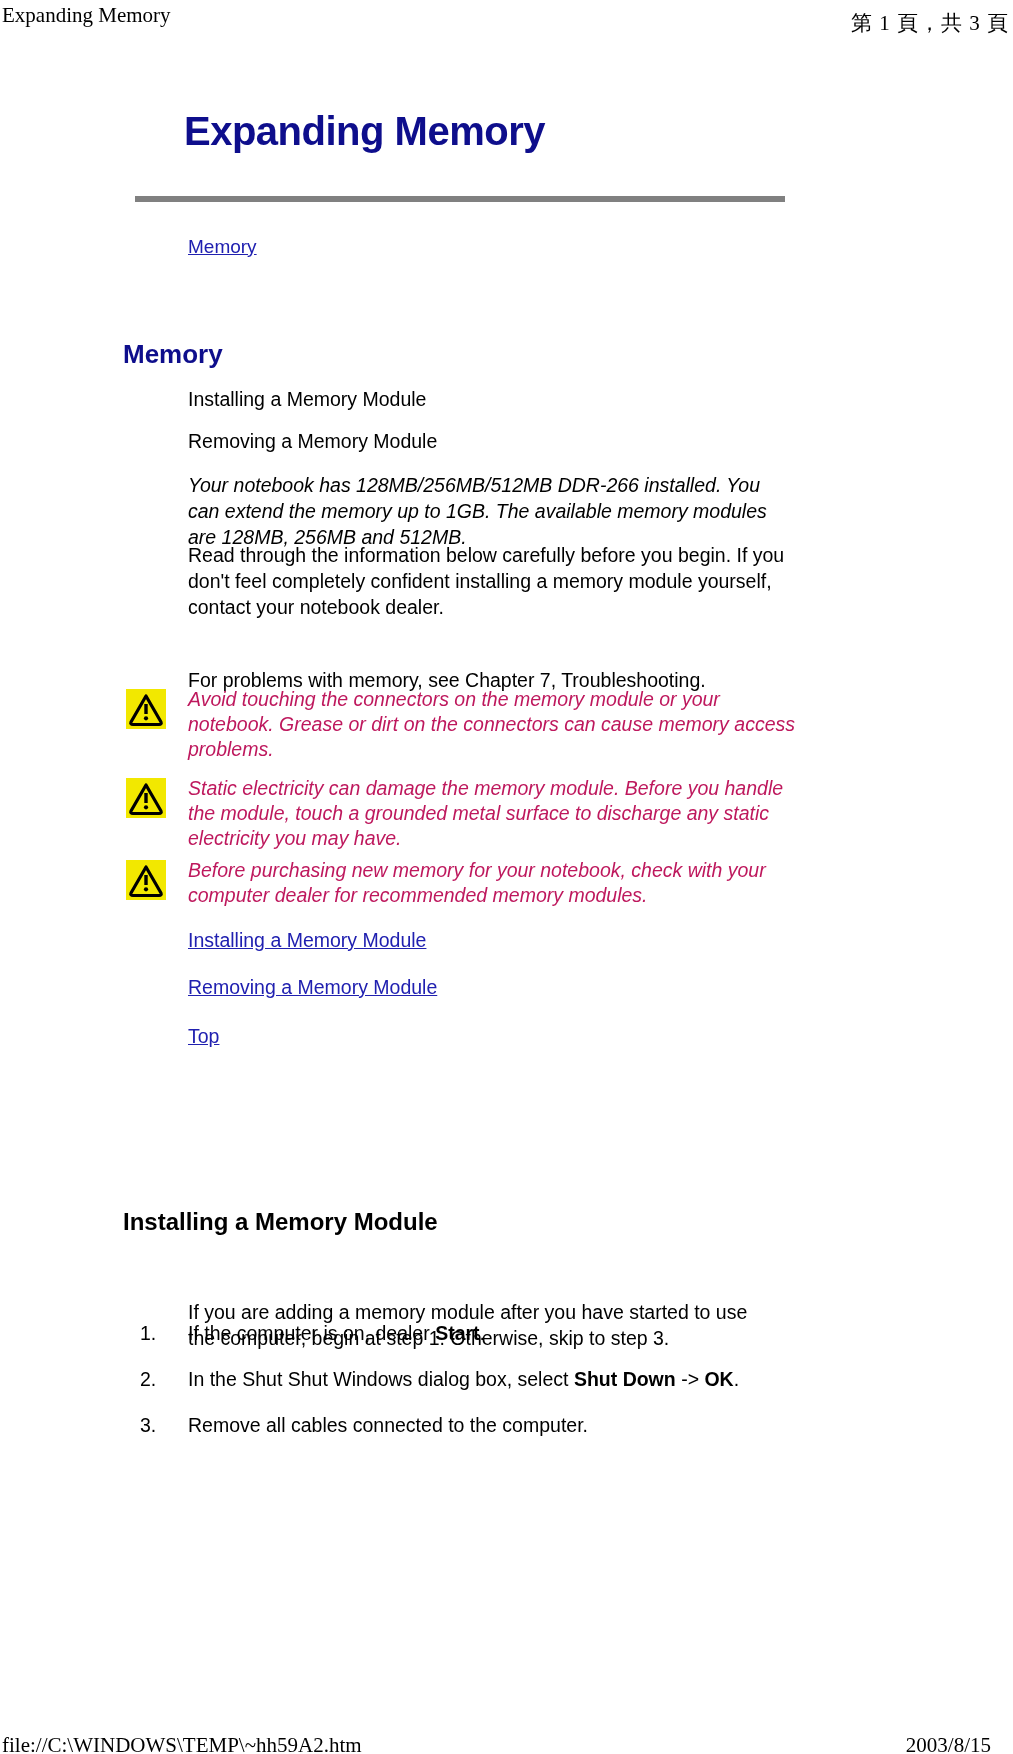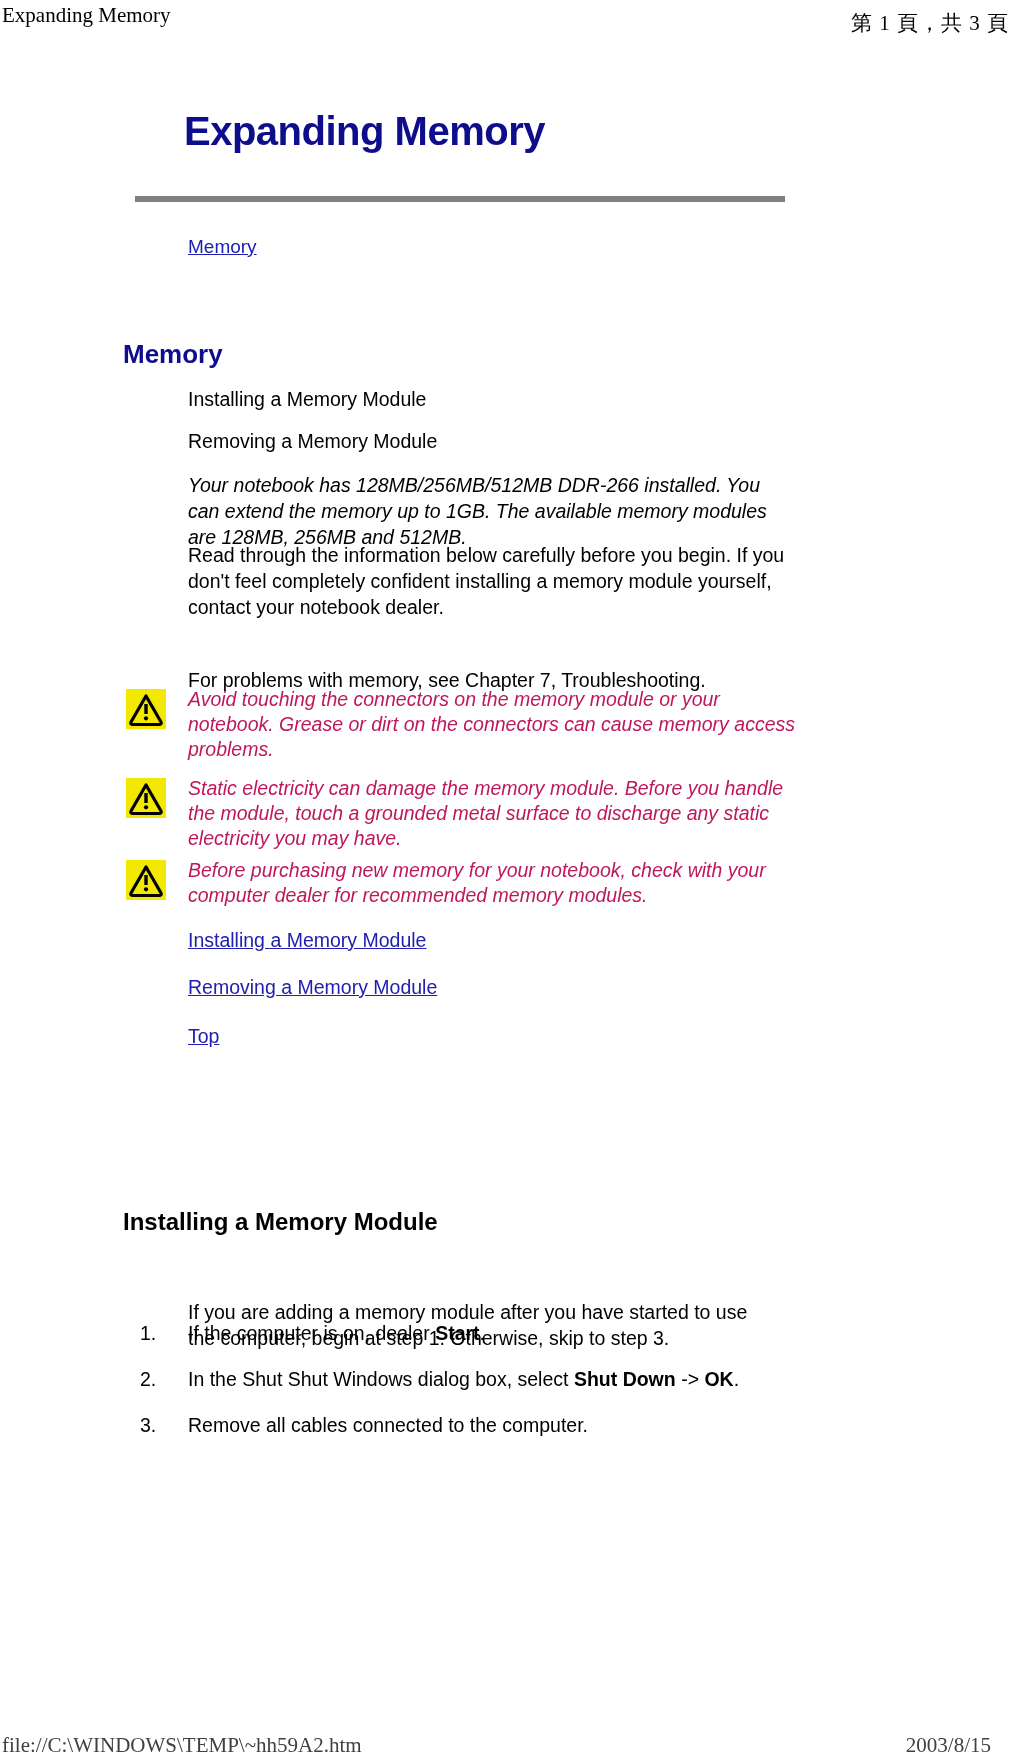--- a/index.html
+++ b/index.html
@@ -45,21 +45,21 @@
 
   
   .page-footer {
     position: absolute;
     bottom: 0px;
     left: 0;
     width: 1013px;
     height: 30px;
     font-family: "Liberation Serif", serif;
     font-size: 21px;
-    color: #404040;
+    color: #000000;
   }
   .page-footer .ftr-left {
     position: absolute;
     left: 2px;
     bottom: -4px;
     white-space: nowrap;
   }
   .page-footer .ftr-right {
     position: absolute;
     right: 22px;

